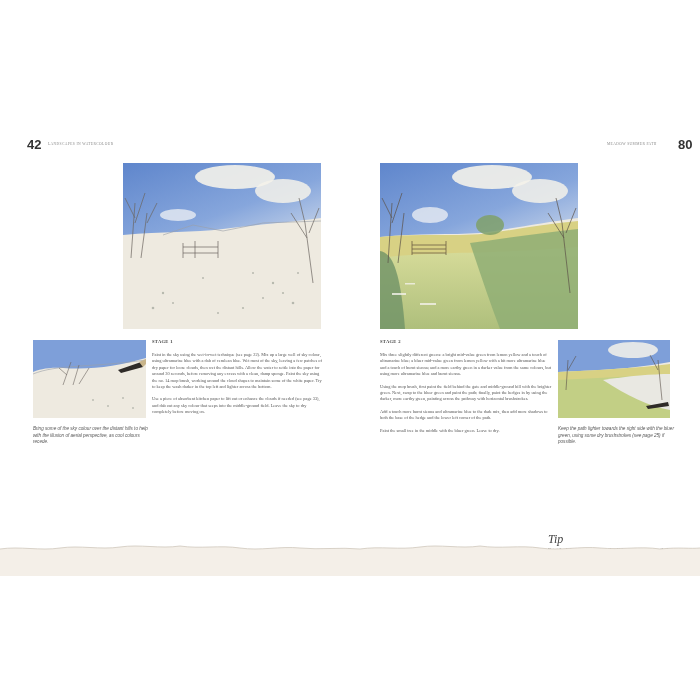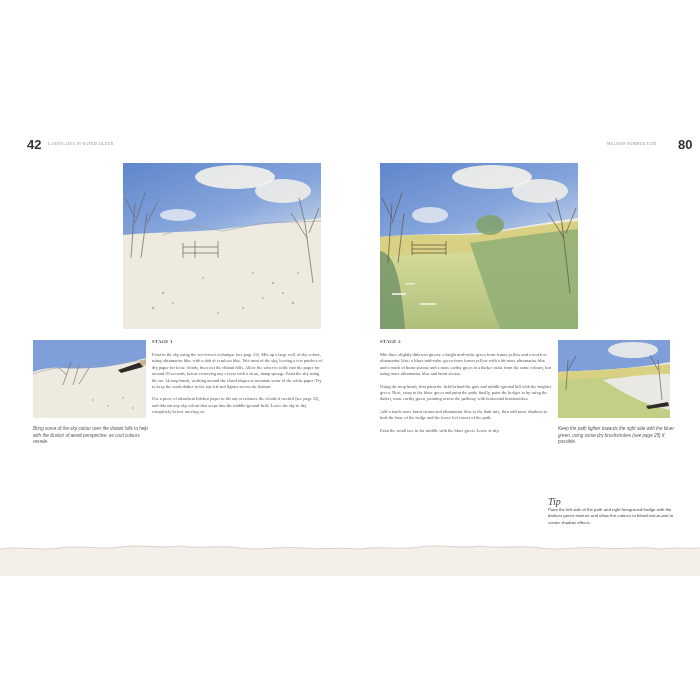--- a/index.html
+++ b/index.html
@@ -5,21 +5,21 @@
   html, body { margin:0; padding:0; }
   body { width:700px; height:700px; background:#ffffff; position:relative; overflow:hidden;
          font-family:"Liberation Serif", serif; color:#3a3a3a; }
   .abs { position:absolute; }
   .folio { font-family:"Liberation Sans", sans-serif; font-size:13px; color:#333; font-weight:bold; }
   .runhead { font-family:"Liberation Serif", serif; font-size:3.6px; letter-spacing:0.4px; color:#8a8a8a; text-transform:uppercase; }
   .stage-title { font-size:4.6px; font-weight:bold; letter-spacing:0.3px; color:#444; }
   .body-text { font-size:4.4px; line-height:6.4px; color:#555; }
   .body-text p { margin:0 0 6px 0; }
   .caption { font-family:"Liberation Sans", sans-serif; font-style:italic; font-size:4.6px; line-height:6.6px; color:#555; }
-  .tip-title { font-family:"Liberation Serif", serif; font-style:italic; font-size:10px; color:#444; }
+  .tip-title { font-family:"Liberation Serif", serif; font-style:italic; font-size:12px; color:#444;margin-top:36px; }
   .tip-text { font-family:"Liberation Sans", sans-serif; font-size:4.3px; line-height:6.4px; color:#444; }
   .painting { overflow:hidden; }
   .painting svg { display:block; width:100%; height:100%; }
   .footer-strip { left:0; top:543px; width:700px; height:33px; }
 </style>
 </head>
 <body>
 
 <div class="abs folio" style="left:27px;top:137px;">42</div>
 <div class="abs runhead" style="left:48px;top:142px;">LANDSCAPES IN WATERCOLOUR</div>

